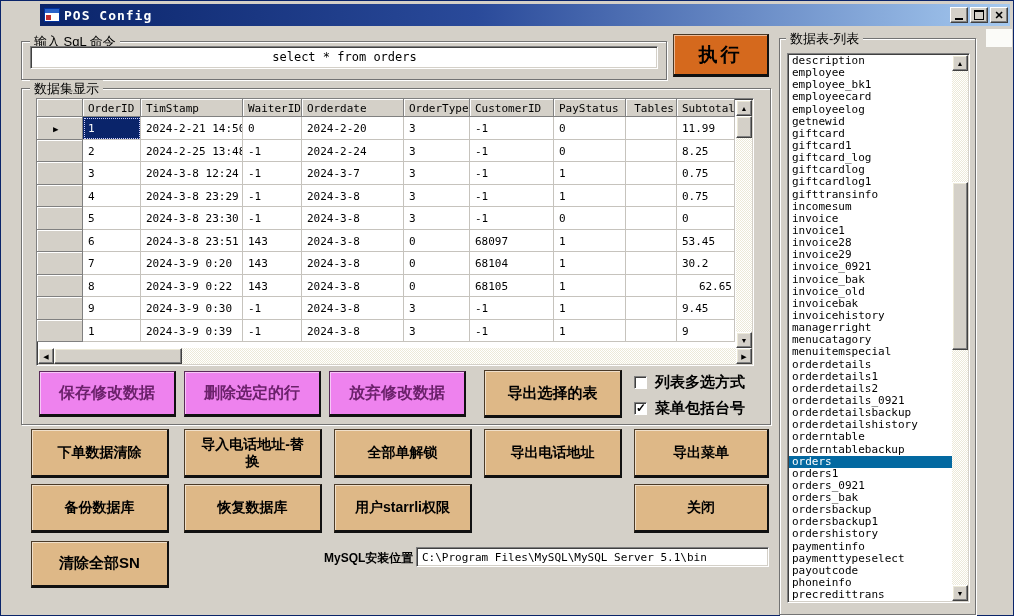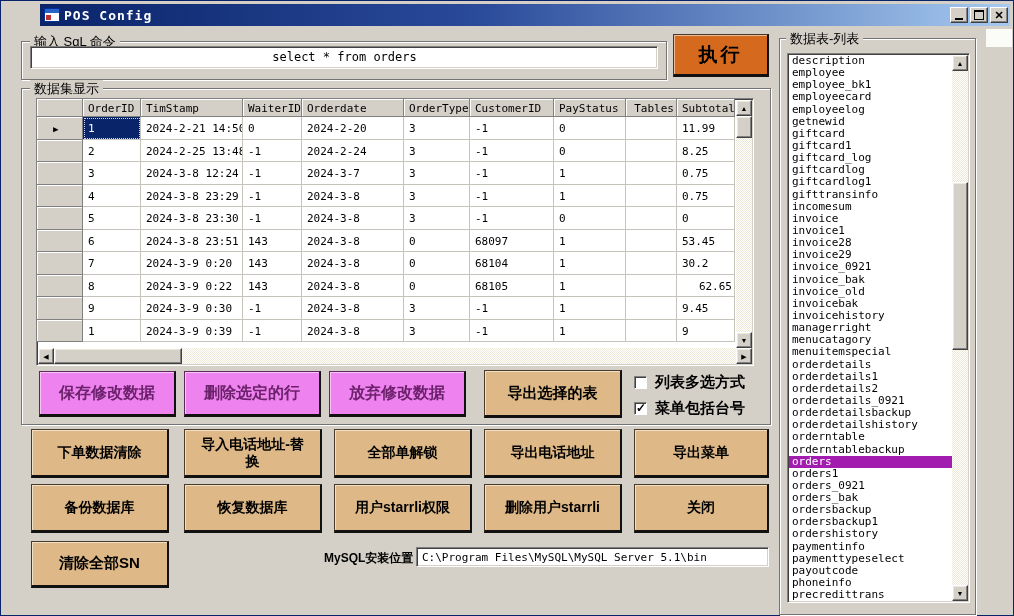--- a/index.html
+++ b/index.html
@@ -67,21 +67,21 @@
   .checkbox{position:absolute;display:flex;align-items:center;gap:8px;}
   .cbbox{width:13px;height:13px;background:#fff;border:1px solid;border-color:#808080 #fff #fff #808080;
     box-shadow:inset 1px 1px 0 #404040;box-sizing:border-box;position:relative;}
   .cbbox.checked:after{content:"✓";position:absolute;left:1px;top:-2px;font-size:12px;font-weight:bold;color:#000;}
   .cb-label{font-size:15px;font-weight:bold;color:#000;}
   
   .listbox{position:absolute;left:786px;top:52px;width:181px;height:548px;overflow:hidden;}
   .list-inner{position:absolute;left:1px;top:1px;right:17px;bottom:1px;overflow:hidden;}
   .list-item{height:12.15px;line-height:12px;font-family:"DejaVu Sans Mono",monospace;
     font-size:11px;color:#000;padding-left:3px;white-space:nowrap;overflow:hidden;}
-  .list-item.selected{background:#a21caf;color:#fff;}
+  .list-item.selected{background:#0369a1;color:#fff;}
   .mysql-label{position:absolute;font-size:12px;font-weight:bold;color:#000;white-space:nowrap;}
   .white-panel{position:absolute;left:985px;top:28px;width:26px;height:18px;background:#FBFBF8;}
 </style>
 </head>
 <body>
 
 <div class="window">
 
   <div class="titlebar">
     <span class="app-icon"></span>
@@ -277,21 +277,20 @@
 
   <div class="btn btn-tan btn-sm" style="left:30px;top:428px;width:138px;height:49px;">下单数据清除</div>
   <div class="btn btn-tan btn-sm" style="left:183px;top:428px;width:138px;height:49px;">导入电话地址-替换</div>
   <div class="btn btn-tan btn-sm" style="left:333px;top:428px;width:138px;height:49px;">全部单解锁</div>
   <div class="btn btn-tan btn-sm" style="left:483px;top:428px;width:138px;height:49px;">导出电话地址</div>
   <div class="btn btn-tan btn-sm" style="left:633px;top:428px;width:135px;height:49px;">导出菜单</div>
 
   <div class="btn btn-tan btn-sm" style="left:30px;top:483px;width:138px;height:49px;">备份数据库</div>
   <div class="btn btn-tan btn-sm" style="left:183px;top:483px;width:138px;height:49px;">恢复数据库</div>
   <div class="btn btn-tan btn-sm" style="left:333px;top:483px;width:138px;height:49px;">用户starrli权限</div>
-  <div class="btn btn-tan btn-sm" style="left:483px;top:483px;width:138px;height:49px;">删除用户starrli</div>
   <div class="btn btn-tan btn-sm" style="left:633px;top:483px;width:135px;height:49px;">关闭</div>
 
   <div class="btn btn-tan" style="left:30px;top:540px;width:138px;height:47px;">清除全部SN</div>
 
   <span class="mysql-label" style="left:323px;top:549px;">MySQL安装位置</span>
   <div class="sunken textfield" style="position:absolute;left:415px;top:546px;width:353px;height:20px;font-size:11px;">C:\Program Files\MySQL\MySQL Server 5.1\bin</div>
 
   <div class="groupbox" style="left:778px;top:37px;width:195px;height:575px;">
     <span class="gb-label" style="left:6px;">数据表-列表</span>
   </div>

